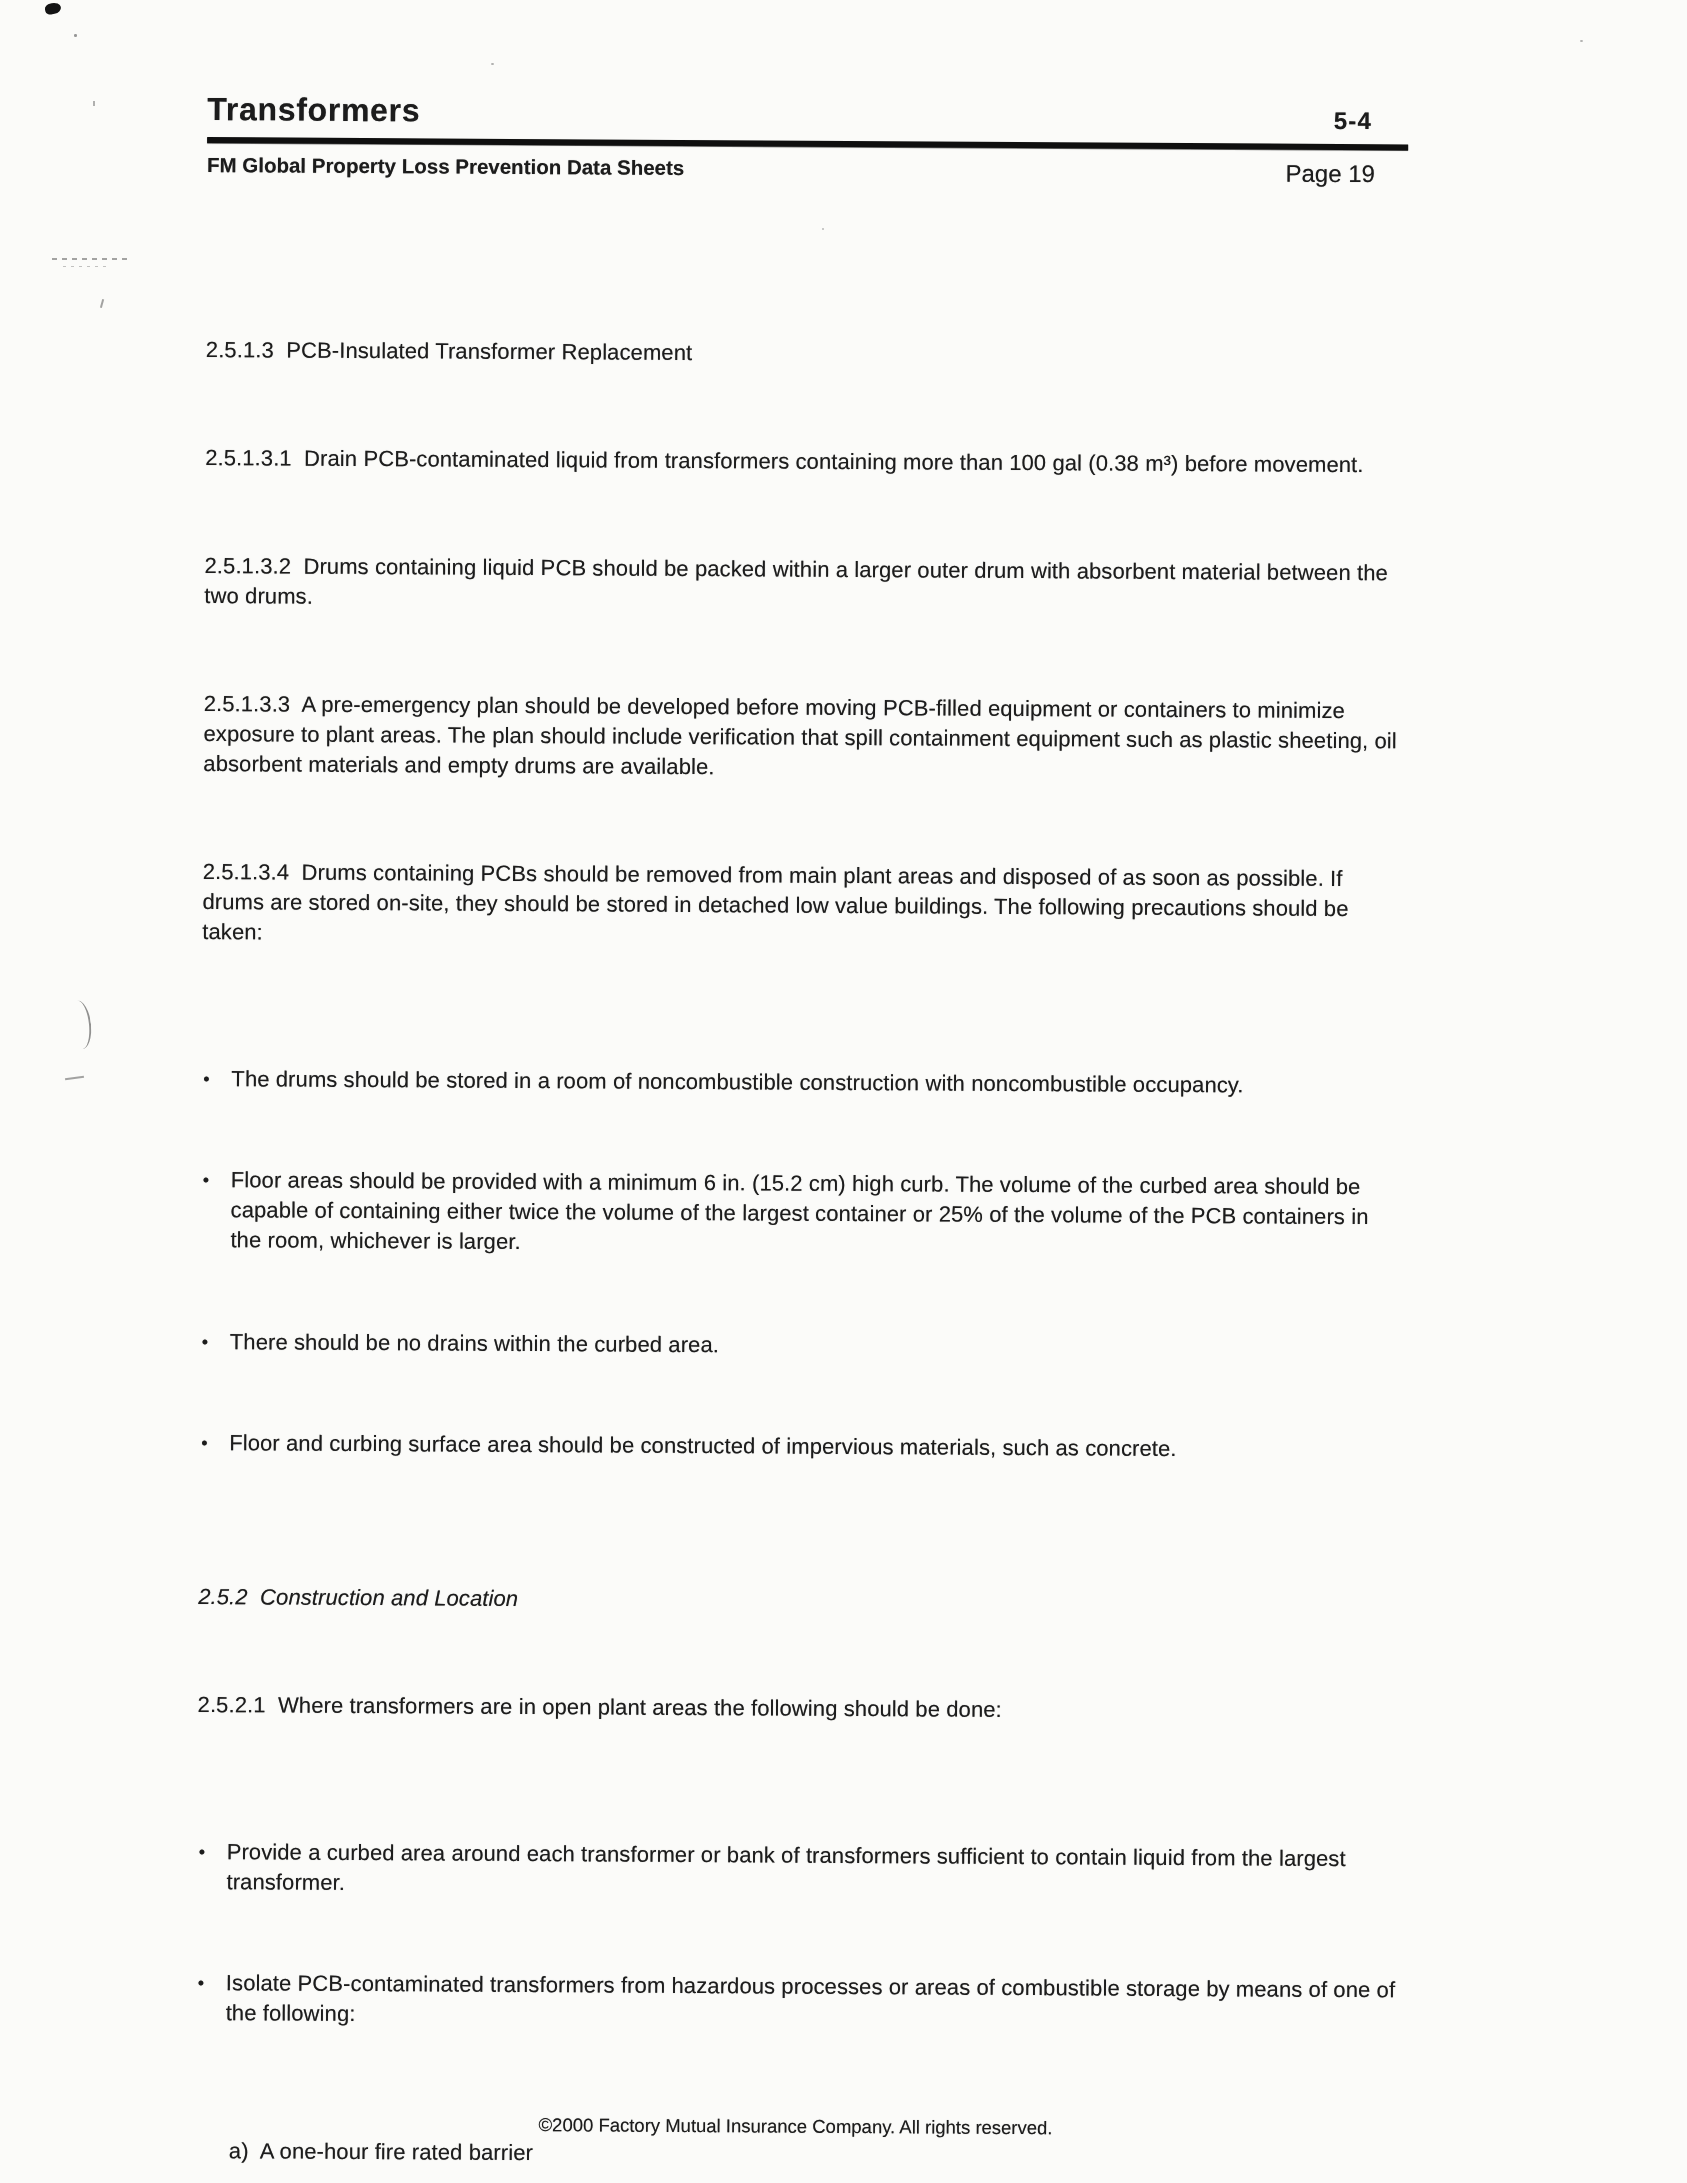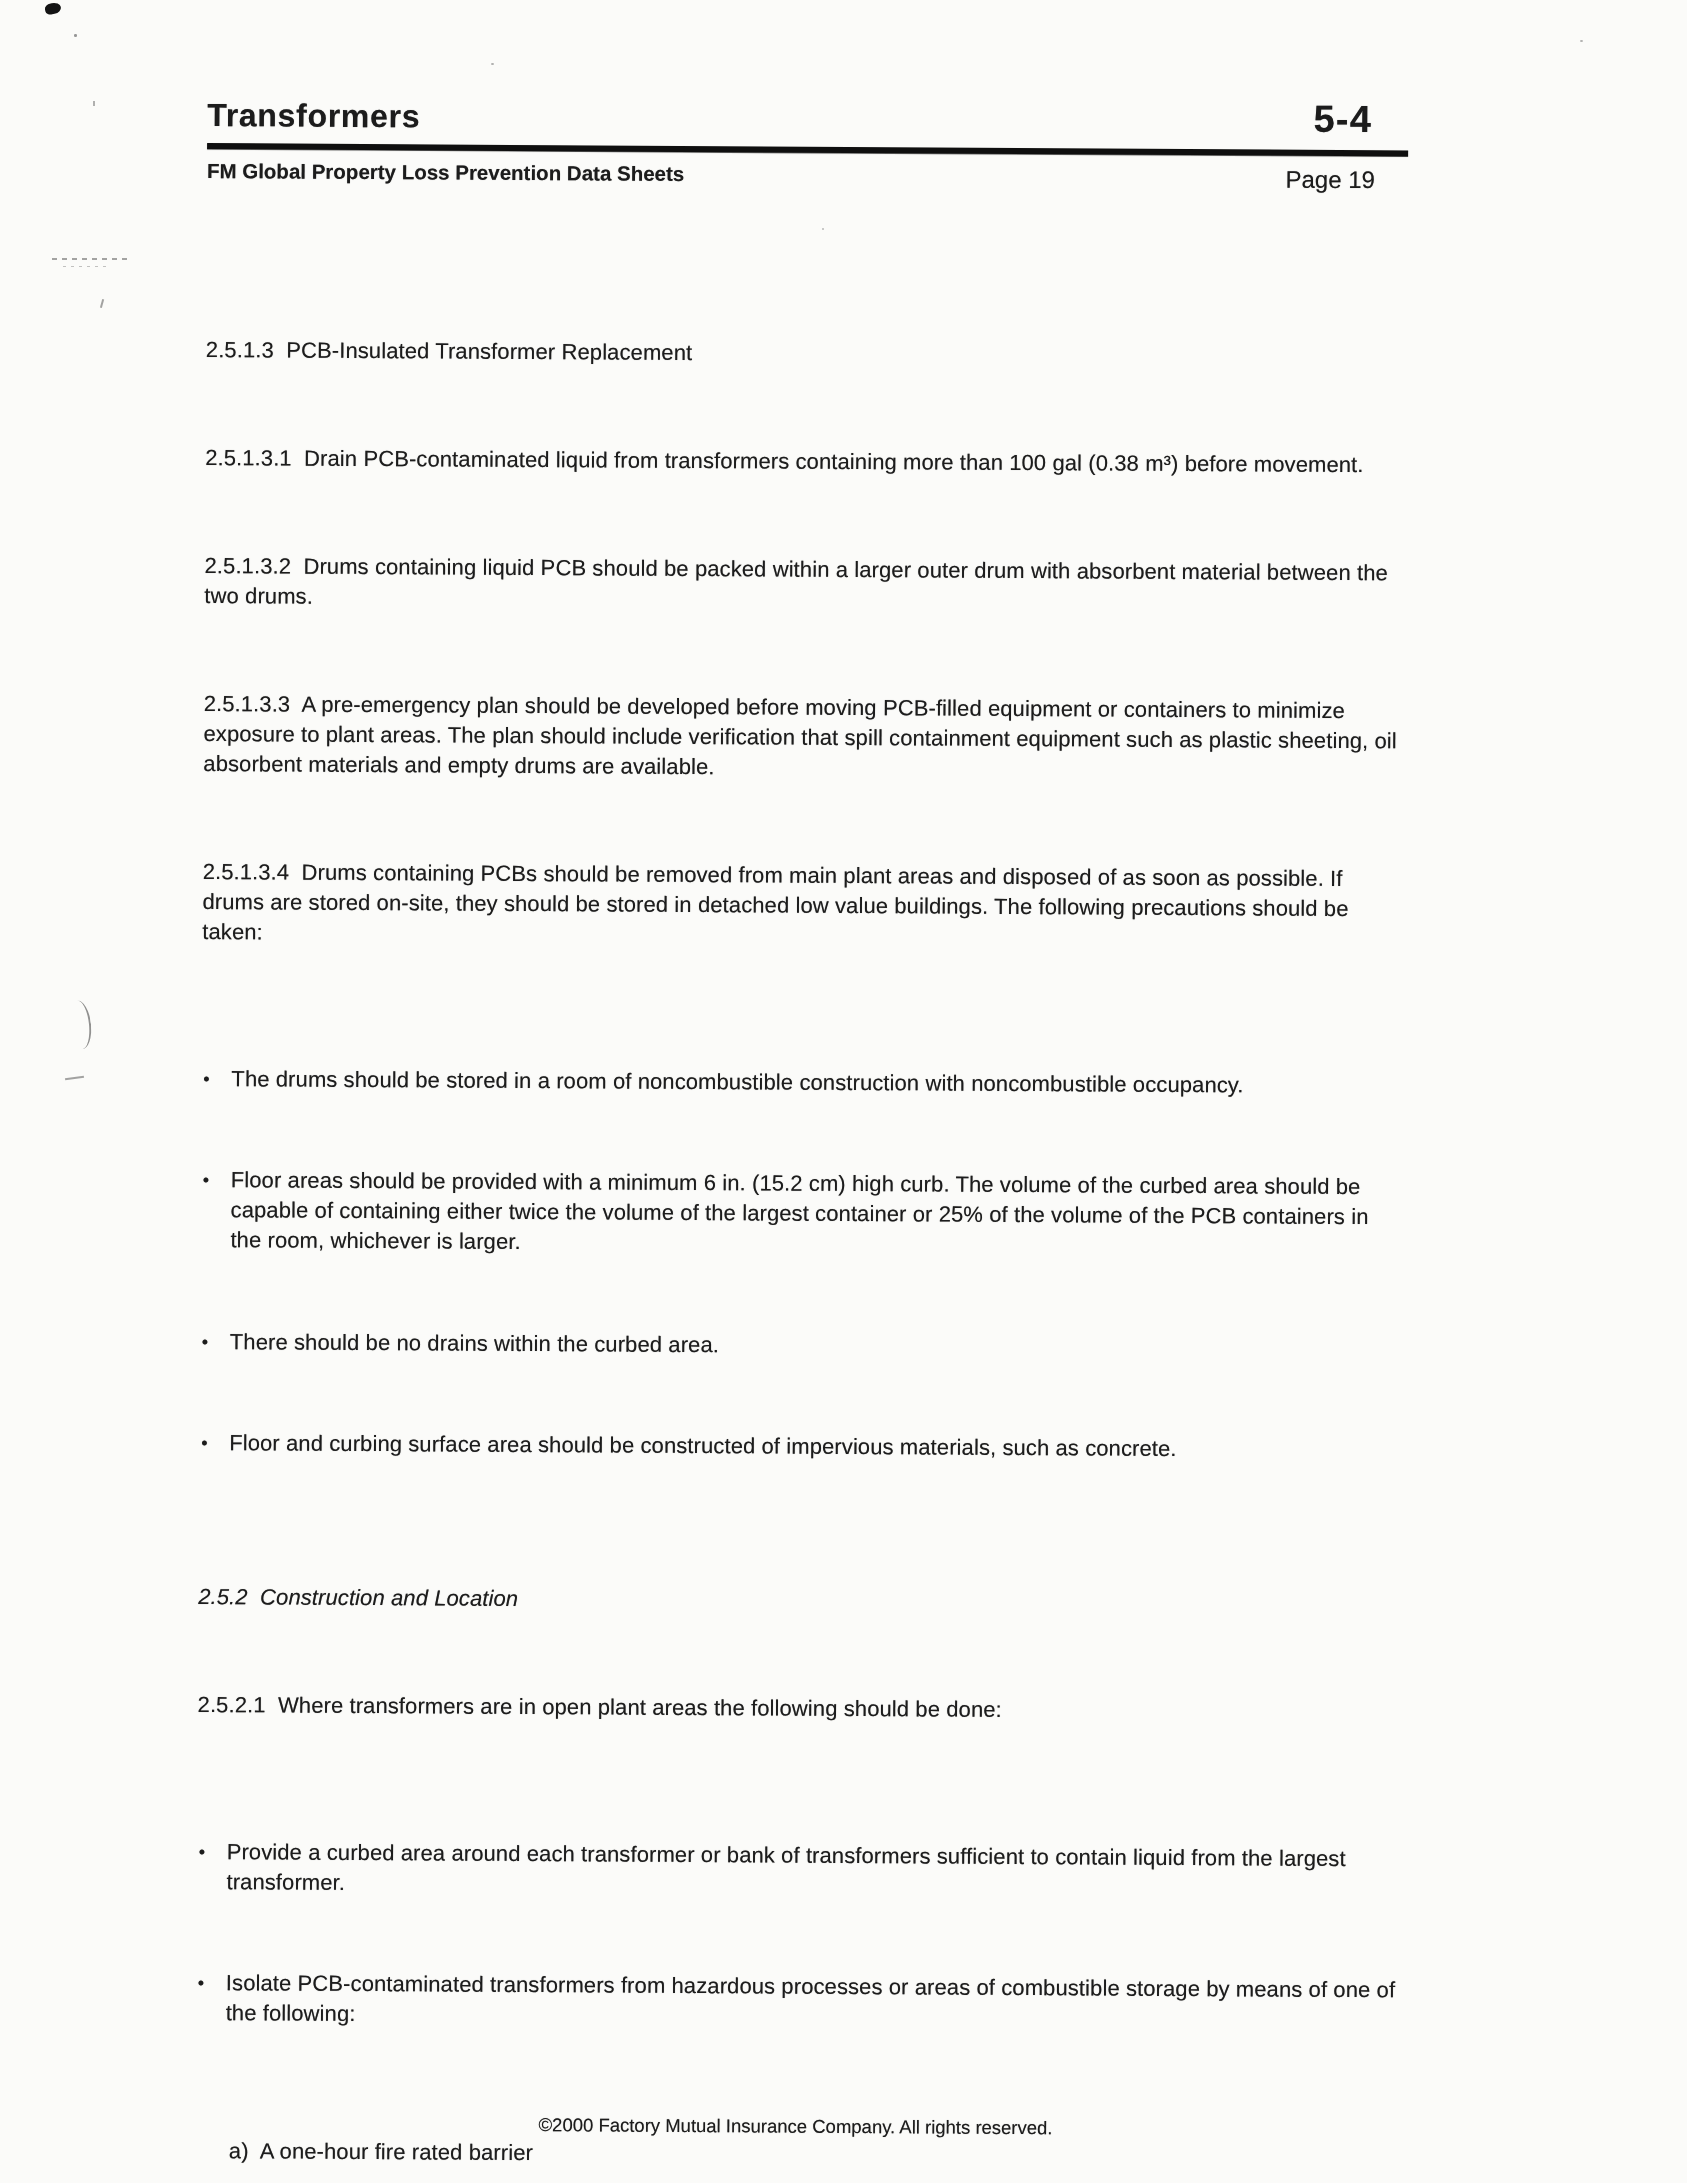--- a/index.html
+++ b/index.html
@@ -12,21 +12,21 @@
   }
   .skew{
     position:absolute; top:0; left:0; width:1687px; height:2183px;
     transform:rotate(0.35deg); transform-origin:198px 0;
   }
   .inked{ text-shadow:0 0 0.7px rgba(25,25,25,.55); }
   
   .header{ position:absolute; top:91px; left:208px; width:1201px; }
   .title-row{ display:flex; justify-content:space-between; align-items:flex-end; }
   .doc-title{ font-size:32px; font-weight:bold; letter-spacing:0.7px; margin:0; }
-  .doc-num{ font-size:38px; font-weight:bold; padding-right:36px; letter-spacing:1.3px; }
+  .doc-num{ font-size:24px; font-weight:bold; padding-right:36px; letter-spacing:1.3px; }
   .rule{ height:6px; background:#0f0f0f; margin-top:9.3px; box-shadow:0 0.7px 0.7px rgba(0,0,0,.6); }
   .subtitle-row{ display:flex; justify-content:space-between; margin-top:9.3px; }
   .subtitle{ font-size:20.5px; font-weight:bold; }
   .page-label{ font-size:24px; padding-right:33px; }
   
   .content{
     position:absolute; top:245px; left:208px; width:1201px;
     font-size:22px; line-height:30px; letter-spacing:0.1px;
     white-space:pre-wrap;
   }

